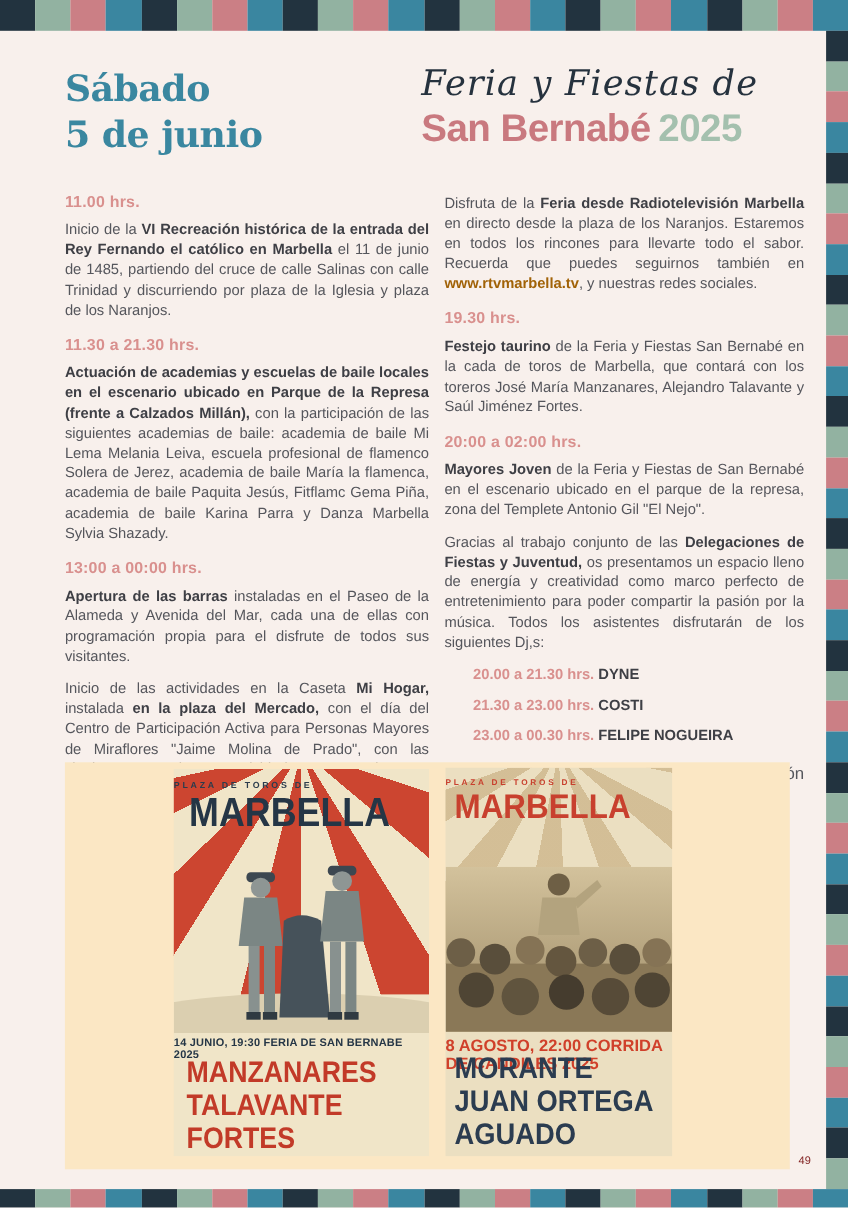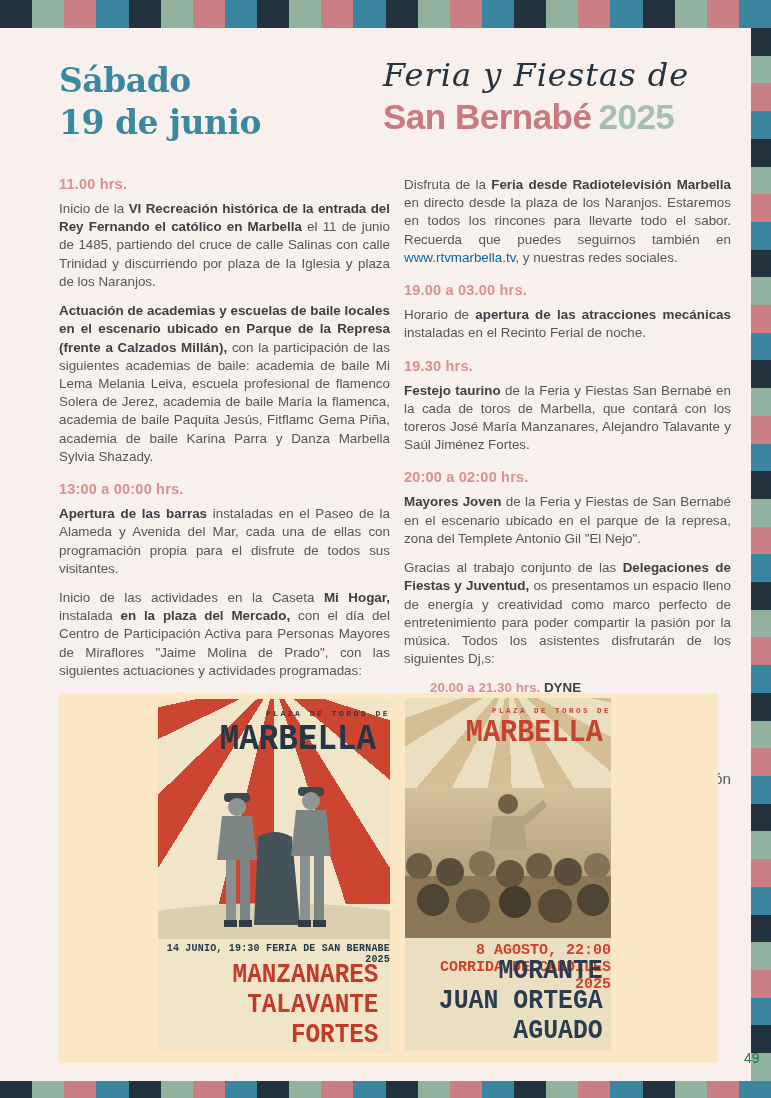--- a/index.html
+++ b/index.html
@@ -24,30 +24,30 @@
   .fh-year{color:#a4c0ae;margin-left:7px;}
 
   
   .col{position:absolute;top:176px;}
   #col-left{left:59px;width:331px;}
   #col-right{left:404px;width:327px;}
   .time{font-size:14.5px;font-weight:700;color:#d9908e;margin:15px 0 8px;letter-spacing:0.2px;}
   .event:first-child .time{margin-top:0;}
   .para{font-size:13.4px;line-height:1.36;color:#55565c;text-align:justify;margin-bottom:11px;}
   .b{font-weight:700;color:#3e3f45;}
-  .link{font-weight:400;color:#0369a1;}
+  .link{font-weight:700;color:#a16207;}
   .sub,.dj{font-size:13.4px;line-height:1.36;color:#55565c;margin:0 0 10px 26px;}
   .st{font-weight:700;color:#4c9dae;}
   .dt{font-weight:700;color:#d9908e;}
   .dn{font-weight:700;color:#3e3f45;}
   .closing{font-size:15.3px;line-height:1.42;color:#55565c;margin-top:14px;text-align:justify;}
 
   
   #panel{position:absolute;left:59px;top:693px;width:659px;height:370px;background:#fbe7c4;}
-  .poster{position:absolute;overflow:hidden;text-align:right;font-family:Liberation Mono, monospace;}
+  .poster{position:absolute;overflow:hidden;text-align:left;}
   #poster-left{left:99px;top:6px;width:232px;height:352px;background:#f0e5c8;}
   #poster-right{left:346px;top:5px;width:206px;height:353px;background:#ebdfc1;}
   .rays{position:absolute;left:-25px;right:-25px;top:0;height:205px;
     background:repeating-conic-gradient(from 116deg at 50% -8%, #cc4530 0deg 14deg, rgba(204,69,48,0) 14deg 32deg);}
   .rays-soft{position:absolute;left:-25px;right:-25px;top:0;height:195px;
     background:repeating-conic-gradient(from 118deg at 50% -8%, rgba(188,158,108,0.5) 0deg 13deg, rgba(188,158,108,0) 13deg 30deg);}
   .p-label{position:relative;margin-top:10px;font-size:8px;font-weight:700;letter-spacing:2.5px;color:#2b3c4d;}
   #poster-right .p-label{color:#c8402e;font-size:7.5px;margin-top:9px;}
   .p-venue{position:relative;font-weight:700;}
   #poster-left .p-venue{font-size:37px;color:#253646;transform:scaleX(.88);}
@@ -55,21 +55,21 @@
   .photo{position:absolute;left:0;width:100%;}
   #poster-left .photo{top:86px;height:154px;}
   #poster-right .photo{top:90px;height:150px;}
   .p-date{position:absolute;width:100%;font-weight:700;}
   #poster-left .p-date{top:244px;font-size:10px;color:#253646;letter-spacing:0.2px;}
   #poster-right .p-date{top:244px;font-size:15px;color:#d0402a;}
   .p-names{position:absolute;width:100%;font-weight:700;line-height:1.12;}
   #poster-left .p-names{top:261px;font-size:27px;color:#c23a28;transform:scaleX(.9);}
   #poster-right .p-names{top:258px;font-size:27px;color:#2b3c50;transform:scaleX(.92);}
 
-  #page-number{position:absolute;left:744px;top:1050px;font-size:14px;color:#15803d;}
+  #page-number{position:absolute;left:726px;top:1050px;font-size:10px;color:#7f1d1d;}
 </style>
 </head>
 <body>
 
 <div id="page">
 
   <div id="strip-top" class="strip">
       <div style="background: rgb(34, 51, 63);"></div>
       <div style="background: rgb(146, 178, 161);"></div>
       <div style="background: rgb(203, 127, 133);"></div>
@@ -157,36 +157,37 @@
       <div style="background: rgb(203, 127, 133);"></div>
       <div style="background: rgb(58, 134, 160);"></div>
       <div style="background: rgb(34, 51, 63);"></div>
       <div style="background: rgb(146, 178, 161);"></div>
       <div style="background: rgb(203, 127, 133);"></div>
       <div style="background: rgb(58, 134, 160);"></div>
     </div>
 
   <h1 class="day-header">
     <span>Sábado</span><br>
-    <span>19 de junio</span>
+    <span>5 de junio</span>
   </h1>
 
   <div class="fiesta-header">
     <div class="fh-script">Feria y Fiestas de</div>
     <div class="fh-main">
       <span class="fh-name">San Bernabé</span><span class="fh-year">2025</span>
     </div>
   </div>
 
   <section id="col-left" class="col">
     <article class="event">
       <h3 class="time">11.00 hrs.</h3>
       <p class="para"><span>Inicio de la </span><span class="b">VI Recreación histórica de la entrada del Rey Fernando el católico en Marbella</span><span> el 11 de junio de 1485, partiendo del cruce de calle Salinas con calle Trinidad y discurriendo por plaza de la Iglesia y plaza de los Naranjos.</span></p>
     </article>
     <article class="event">
+      <h3 class="time">11.30 a 21.30 hrs.</h3>
       <p class="para"><span class="b">Actuación de academias y escuelas de baile locales en el escenario ubicado en Parque de la Represa (frente a Calzados Millán),</span><span> con la participación de las siguientes academias de baile: academia de baile Mi Lema Melania Leiva, escuela profesional de flamenco Solera de Jerez, academia de baile María la flamenca, academia de baile Paquita Jesús, Fitflamc Gema Piña, academia de baile Karina Parra y Danza Marbella Sylvia Shazady.</span></p>
     </article>
     <article class="event">
       <h3 class="time">13:00 a 00:00 hrs.</h3>
       <p class="para"><span class="b">Apertura de las barras</span><span> instaladas en el Paseo de la Alameda y Avenida del Mar, cada una de ellas con programación propia para el disfrute de todos sus visitantes.</span></p>
       <p class="para"><span>Inicio de las actividades en la Caseta </span><span class="b">Mi Hogar,</span><span> instalada </span><span class="b">en la plaza del Mercado,</span><span> con el día del Centro de Participación Activa para Personas Mayores de Miraflores "Jaime Molina de Prado", con las siguientes actuaciones y actividades programadas:</span></p>
       <div class="sub">
         <span class="st">14.00 hrs.</span><span> Música en vivo y baile</span>
       </div>
       <div class="sub">
@@ -194,24 +195,20 @@
       </div>
       <div class="sub">
         <span class="st">17.30 a 20.00 hrs.</span><span> Música en vivo y baile</span>
       </div>
     </article>
   </section>
 
   <section id="col-right" class="col">
     <article class="event">
       <p class="para"><span>Disfruta de la </span><span class="b">Feria desde Radiotelevisión Marbella</span><span> en directo desde la plaza de los Naranjos. Estaremos en todos los rincones para llevarte todo el sabor. Recuerda que puedes seguirnos también en </span><span class="link">www.rtvmarbella.tv</span><span>, y nuestras redes sociales.</span></p>
-    </article>
-    <article class="event">
-      <h3 class="time">19.00 a 03.00 hrs.</h3>
-      <p class="para"><span>Horario de </span><span class="b">apertura de las atracciones mecánicas</span><span> instaladas en el Recinto Ferial de noche.</span></p>
     </article>
     <article class="event">
       <h3 class="time">19.30 hrs.</h3>
       <p class="para"><span class="b">Festejo taurino</span><span> de la Feria y Fiestas San Bernabé en la cada de toros de Marbella, que contará con los toreros José María Manzanares, Alejandro Talavante y Saúl Jiménez Fortes.</span></p>
     </article>
     <article class="event">
       <h3 class="time">20:00 a 02:00 hrs.</h3>
       <p class="para"><span class="b">Mayores Joven</span><span> de la Feria y Fiestas de San Bernabé en el escenario ubicado en el parque de la represa, zona del Templete Antonio Gil "El Nejo".</span></p>
       <p class="para"><span>Gracias al trabajo conjunto de las </span><span class="b">Delegaciones de Fiestas y Juventud,</span><span> os presentamos un espacio lleno de energía y creatividad como marco perfecto de entretenimiento para poder compartir la pasión por la música. Todos los asistentes disfrutarán de los siguientes Dj,s:</span></p>
       <div class="dj">

